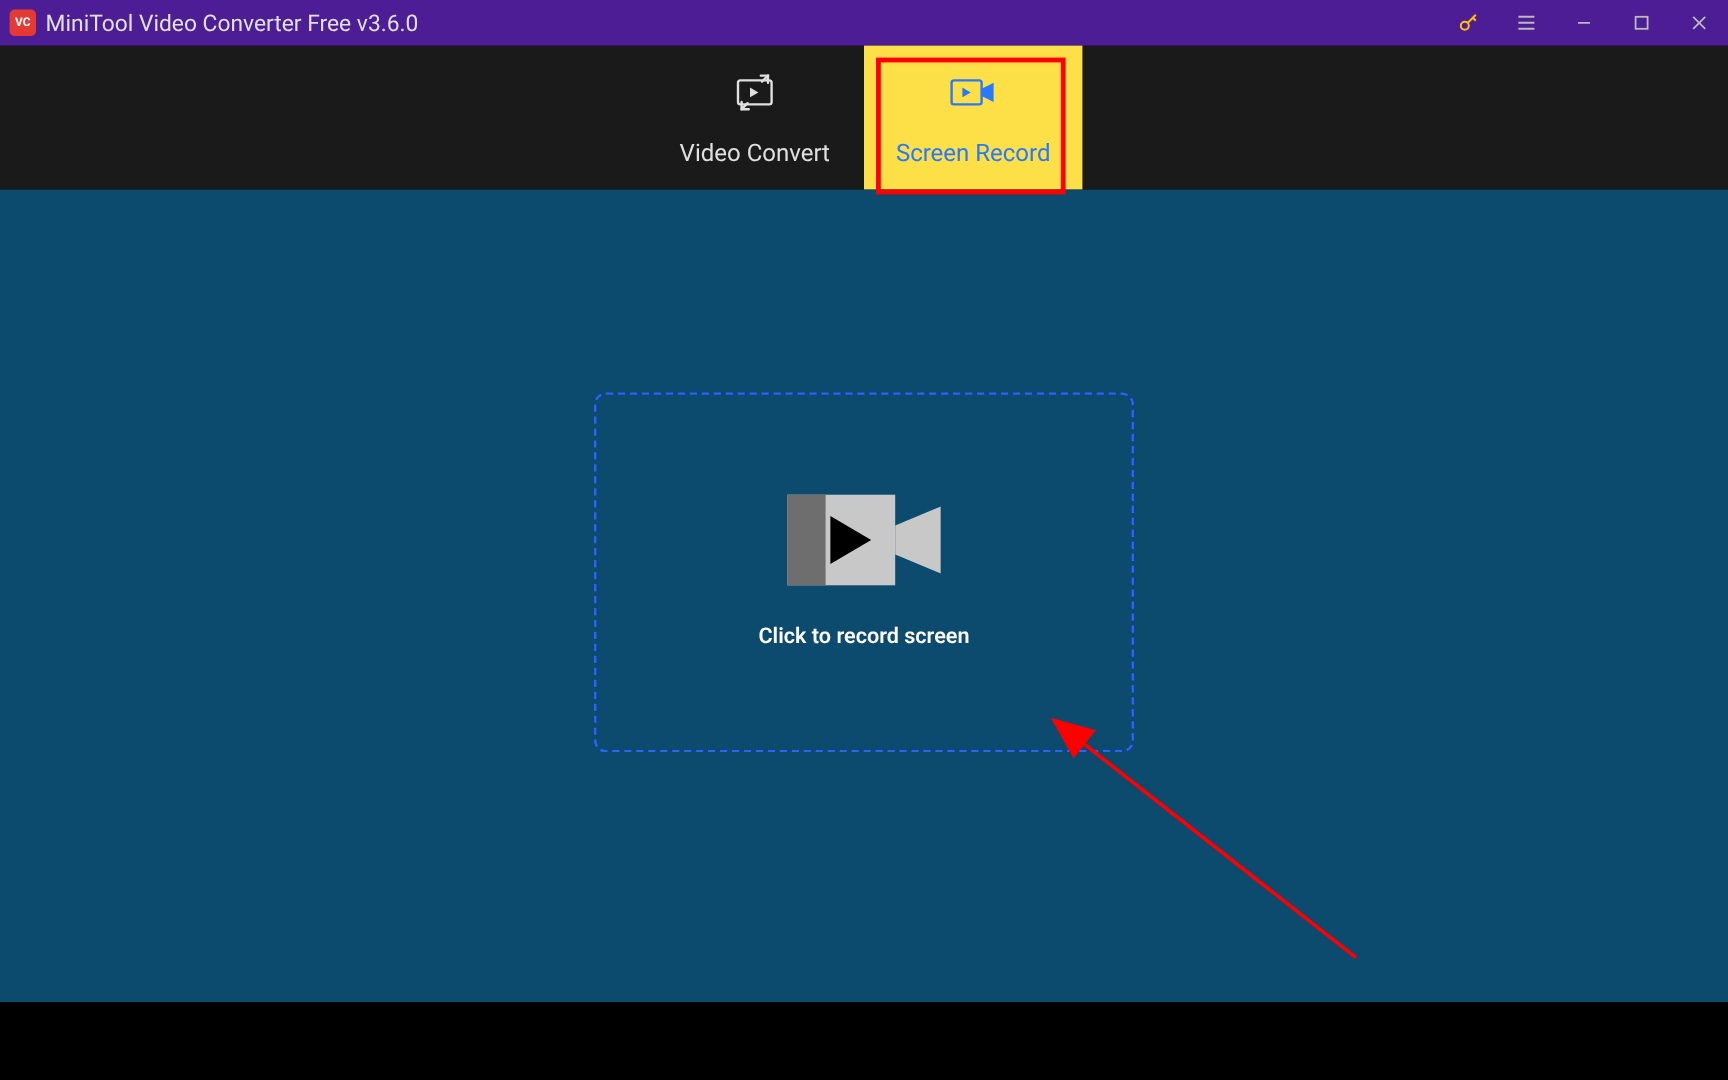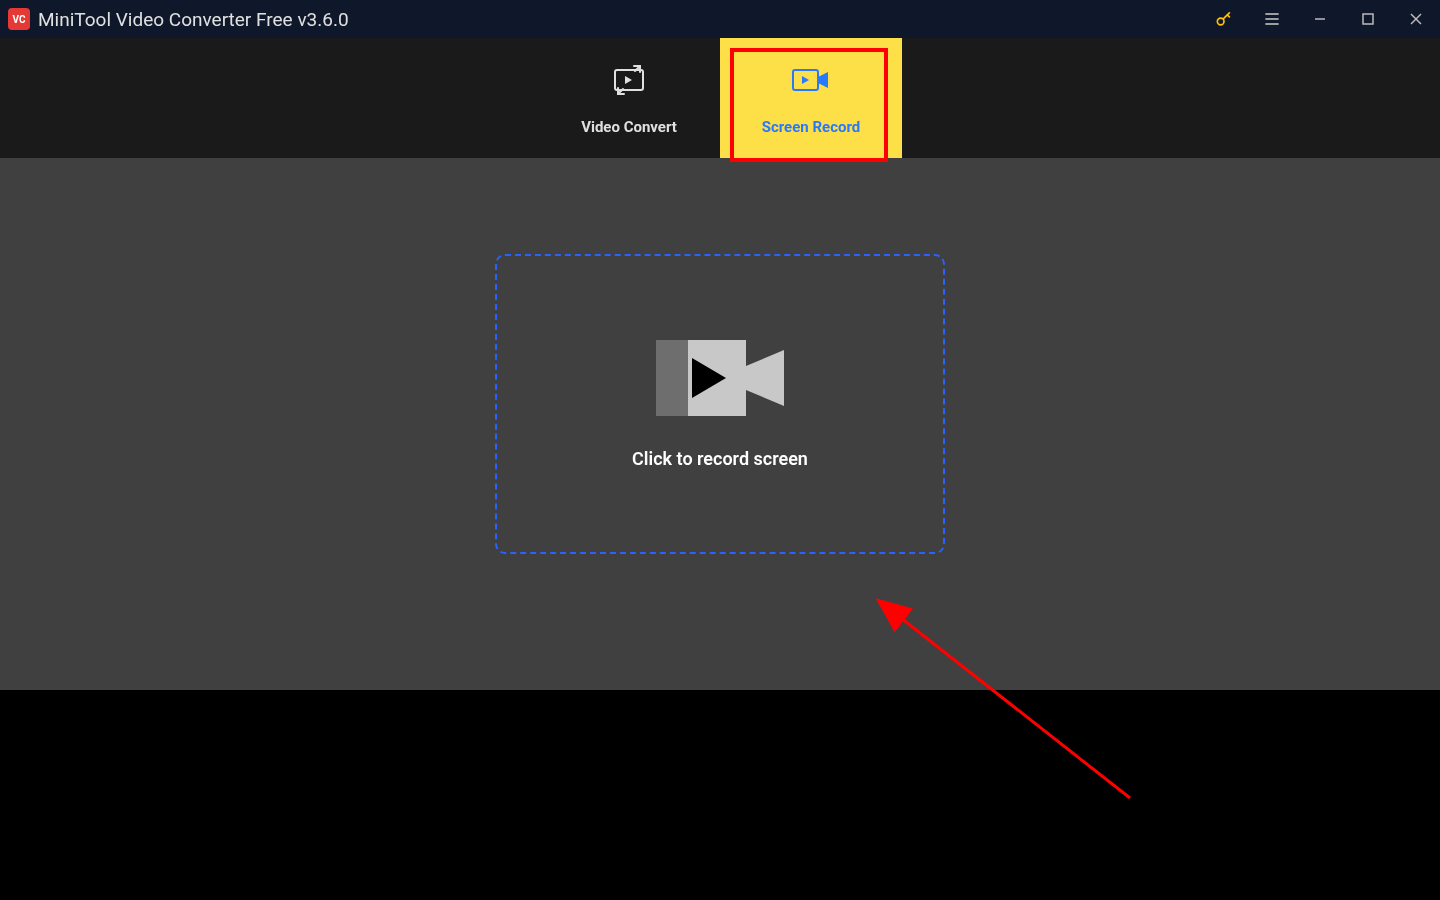--- a/index.html
+++ b/index.html
@@ -10,21 +10,21 @@
     body {
       width: 1440px;
       height: 900px;
       background: #000;
       font-family: -apple-system, BlinkMacSystemFont, "Segoe UI", Roboto, Arial, sans-serif;
       overflow: hidden;
       position: relative;
     }
     .title-bar {
       height: 38px;
-      background: #0f172a;
+      background: #4c1d95;
       display: flex;
       align-items: center;
       padding: 16px 8px;
       position: relative;
     }
     .app-logo {
       width: 22px;
       height: 22px;
       background: #e53935;
       border-radius: 4px;
@@ -96,29 +96,29 @@
     }
     .tab-icon {
       height: 40px;
       display: flex;
       align-items: center;
       justify-content: center;
       margin-bottom: 18px;
     }
     .tab-label {
       color: #e0e0e0;
-      font-size: 15px;
-      font-weight: 700;
+      font-size: 20px;
+      font-weight: 400;
     }
     .tab-item.active .tab-label {
       color: #2979ff;
     }
     .main-area {
-      height: 532px;
-      background: #404040;
+      height: 677px;
+      background: #0c4a6e;
       display: flex;
       align-items: center;
       justify-content: center;
       position: relative;
     }
     .record-box {
       width: 450px;
       height: 300px;
       border: 2px dashed #2962ff;
       border-radius: 10px;

